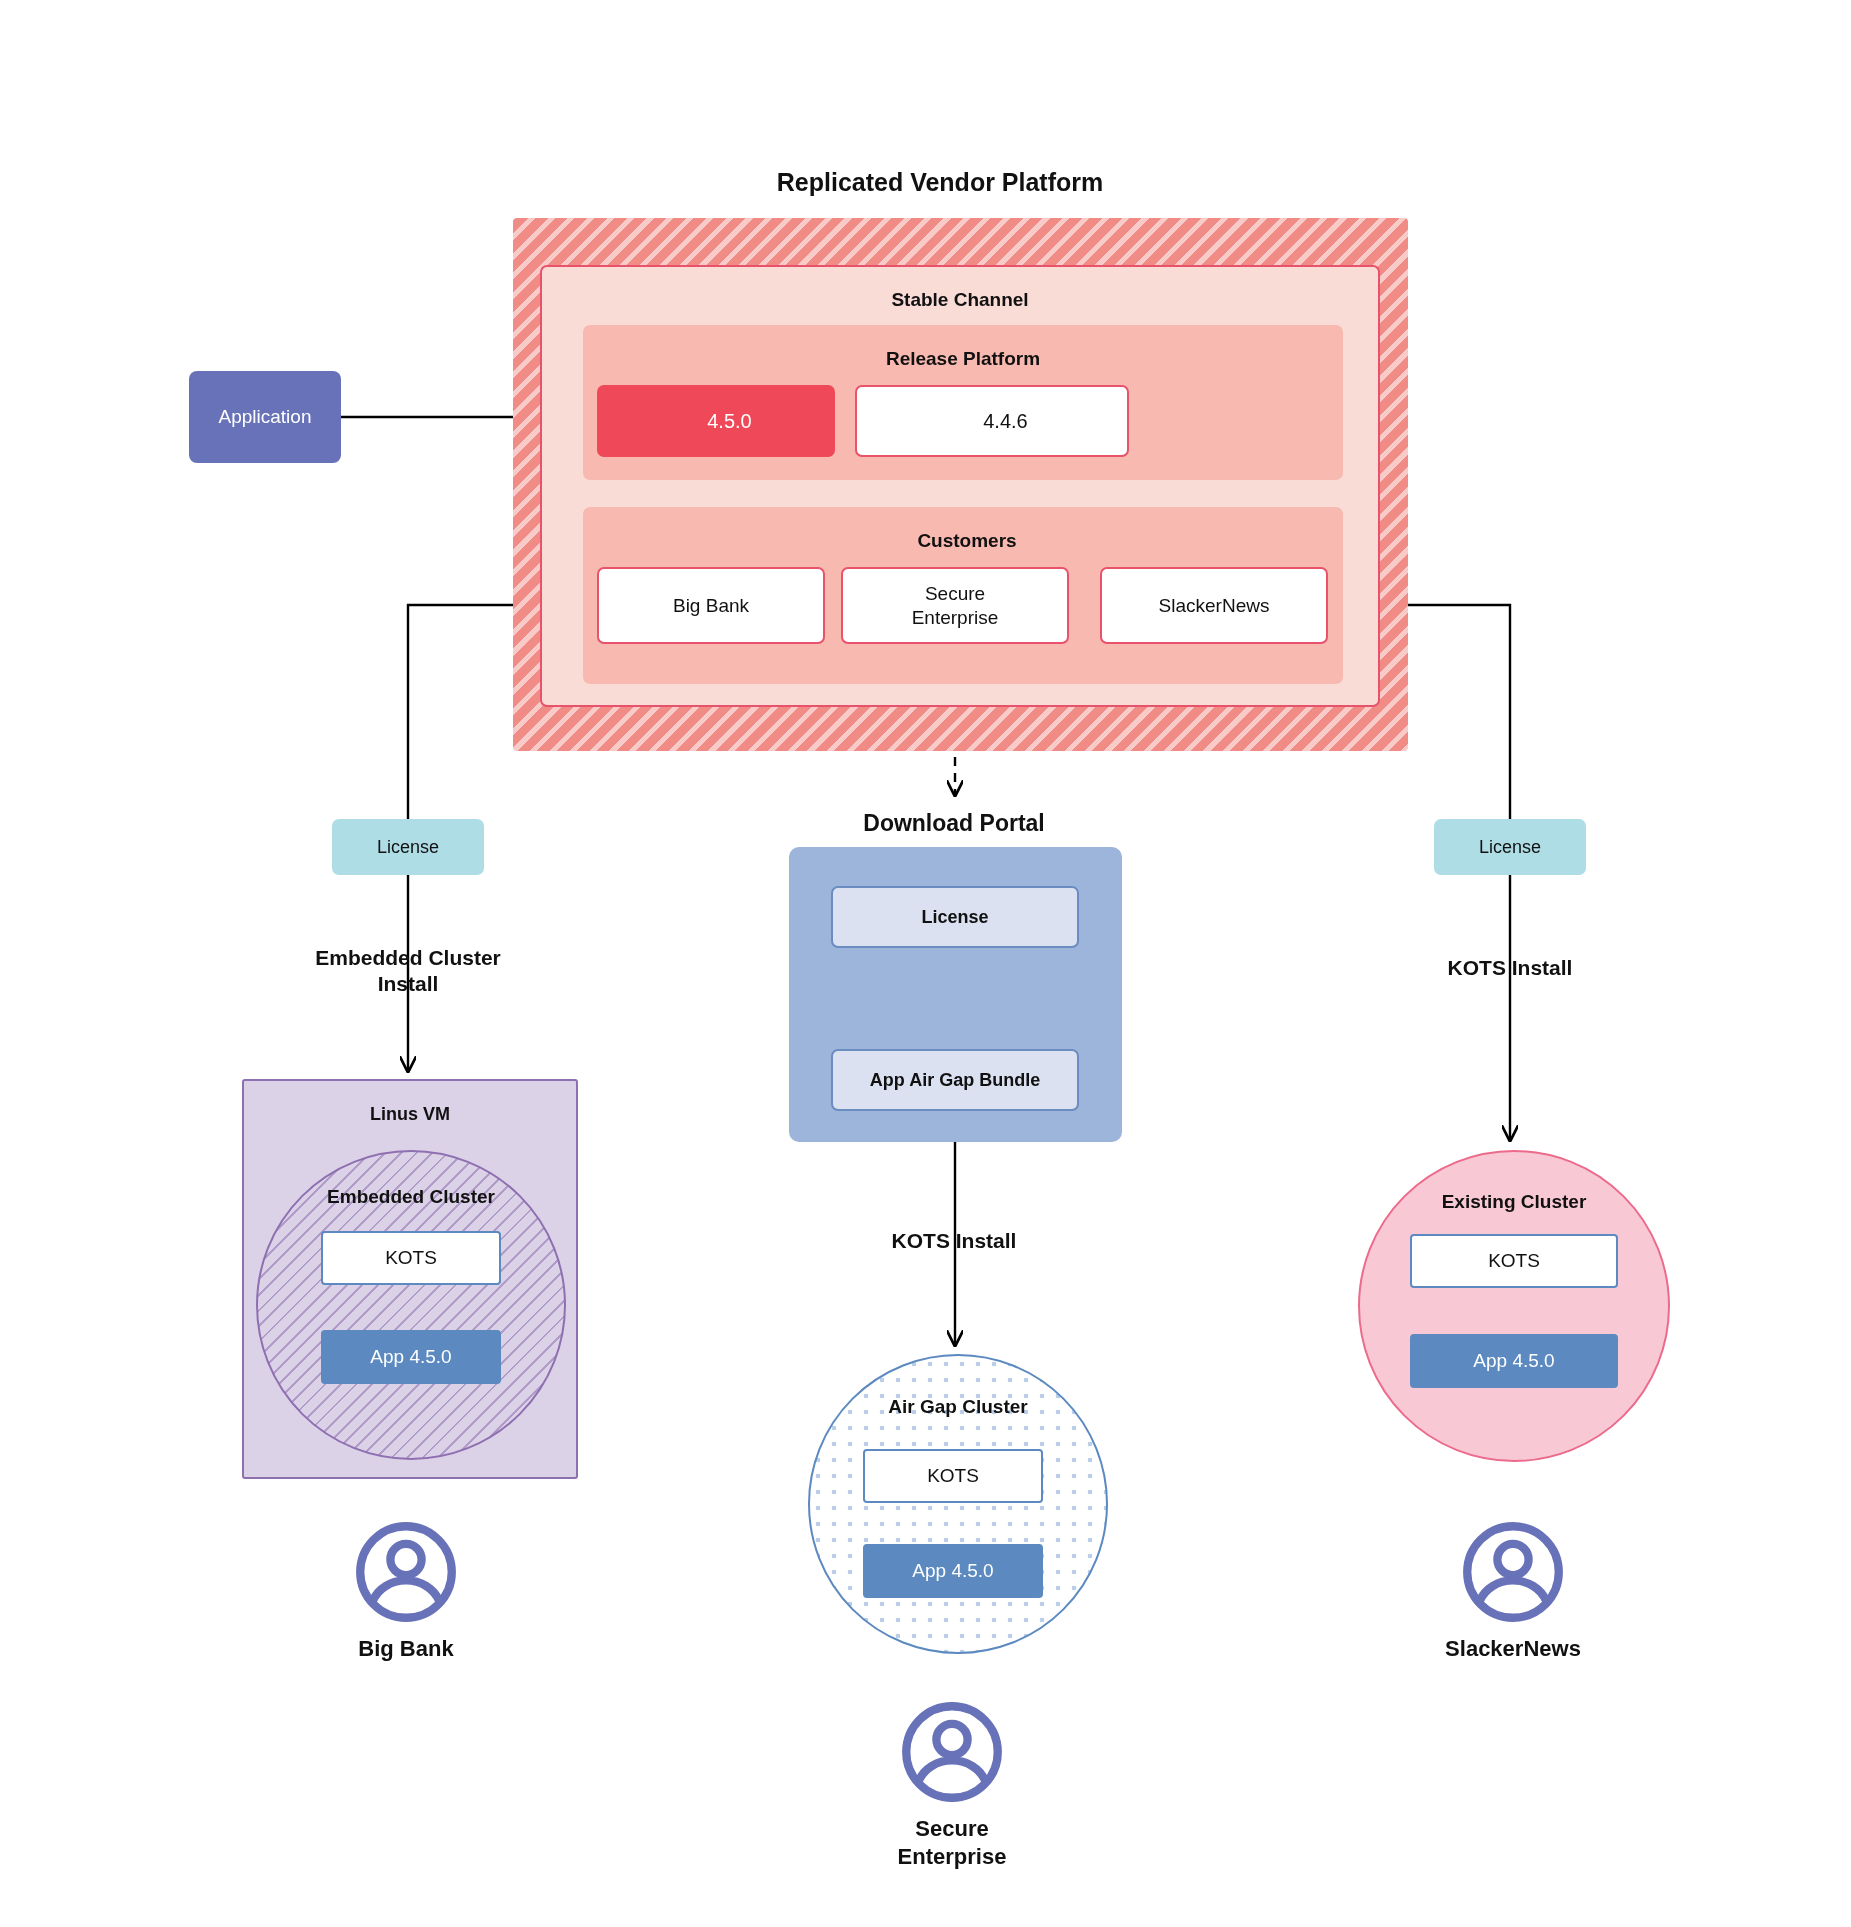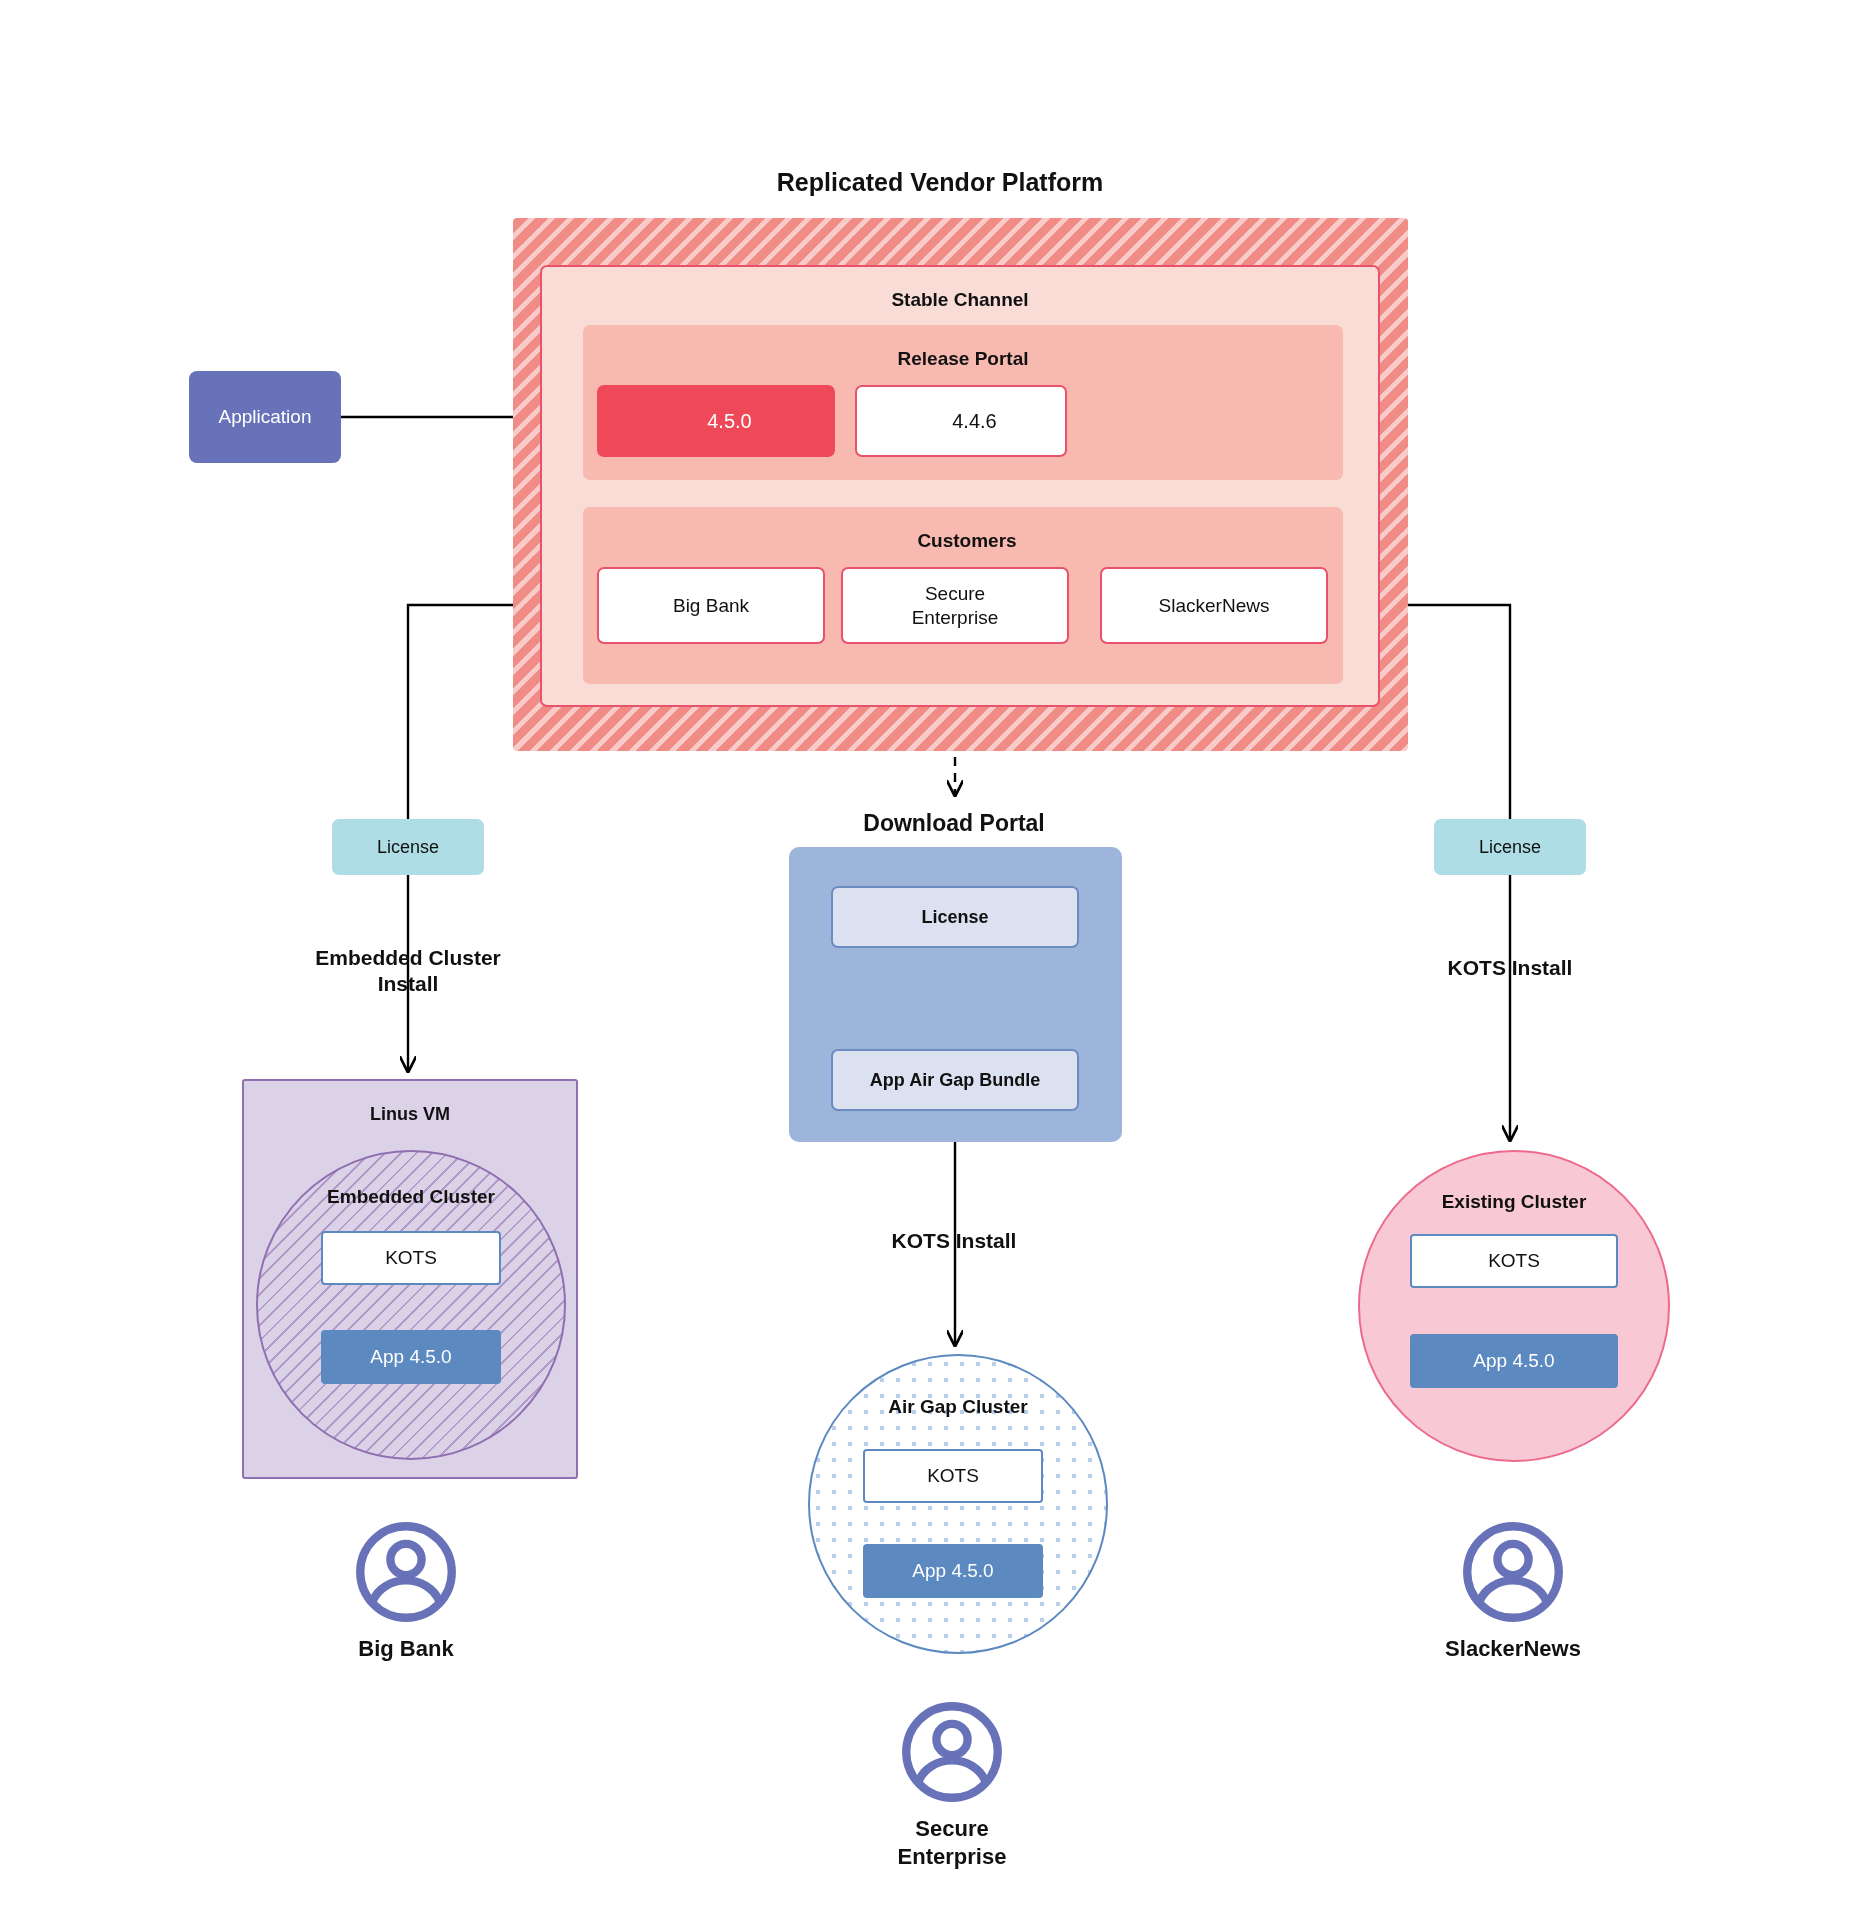--- a/index.html
+++ b/index.html
@@ -79,21 +79,21 @@
     font-size: 20px;
     padding-left: 27px;
   }
   #release-card-0 {
     left: 597px; width: 238px;
     background: #EF4959;
     border: 2px solid #EF4959;
     color: #ffffff;
   }
   #release-card-1 {
-    left: 855px; width: 212px;
+    left: 855px; width: 274px;
     background: #ffffff;
     border: 2px solid #E8526B;
     color: #111111;
   }
 
   
   #customers {
     left: 583px; top: 507px; width: 760px; height: 177px;
     background: #F8B9B0;
     border-radius: 7px;
@@ -318,21 +318,21 @@
   </svg>
 
   <div class="abs" id="platform-title">Replicated Vendor Platform</div>
 
   <div class="abs" id="platform-outer"></div>
 
   <div class="abs" id="stable-channel"></div>
   <div class="abs" id="stable-channel-title">Stable Channel</div>
 
   <div class="abs" id="release-history"></div>
-  <div class="abs" id="release-history-title">Release Portal</div>
+  <div class="abs" id="release-history-title">Release Platform</div>
 
   <div class="abs lbl release-card" id="release-card-0">4.5.0</div>
   <div class="abs lbl release-card" id="release-card-1">4.4.6</div>
 
   <div class="abs" id="customers"></div>
   <div class="abs" id="customers-title">Customers</div>
 
   <div class="abs lbl customer-card" id="customer-card-0">Big Bank</div>
   <div class="abs lbl customer-card" id="customer-card-1">Secure
 Enterprise</div>

